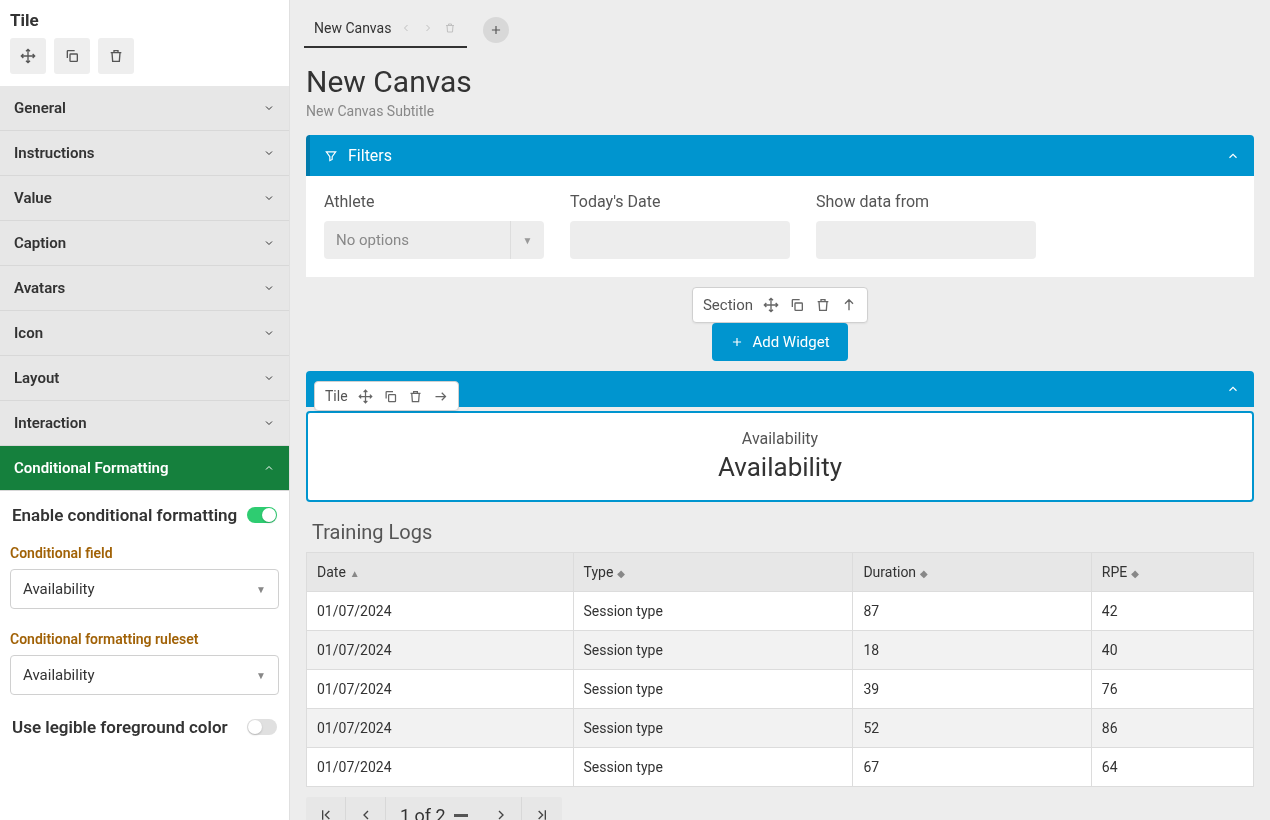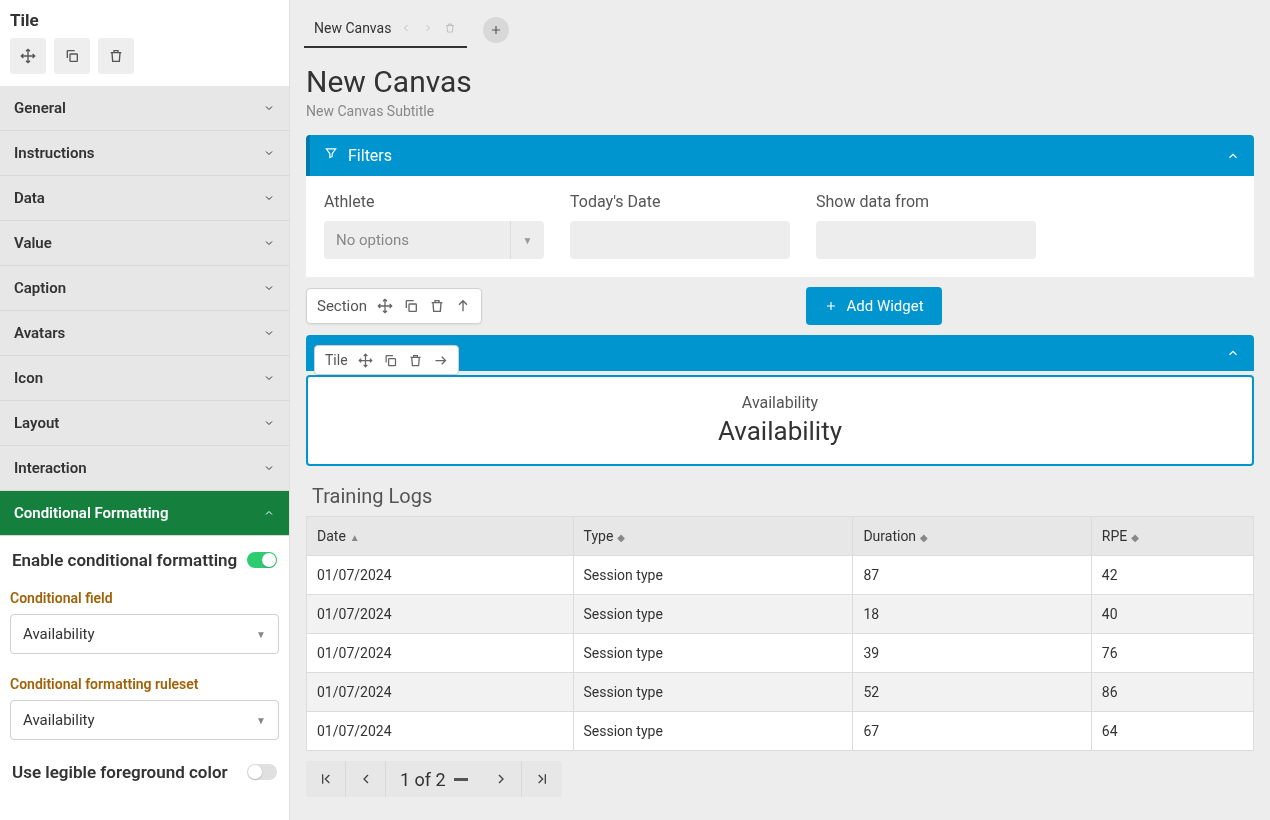--- a/index.html
+++ b/index.html
@@ -38,32 +38,32 @@
 .tab-bar { display: flex; align-items: center; gap: 8px; padding: 12px 14px 0; }
 .tab { display: flex; align-items: center; gap: 8px; padding: 8px 10px 10px; font-size: 14px; color: #333; border-bottom: 2px solid #333; }
 .tab-nav-icon { width: 14px; height: 14px; display: flex; align-items: center; justify-content: center; color: #c0c0c0; cursor: pointer; }
 .tab-plus { width: 26px; height: 26px; border-radius: 50%; background: #d8d8d8; display: flex; align-items: center; justify-content: center; cursor: pointer; margin-left: 8px; font-size: 16px; color: #555; }
 
 .canvas-body { padding: 16px 16px 16px; flex: 1; overflow-y: auto; }
 .canvas-title { font-size: 30px; font-weight: 400; color: #333; }
 .canvas-subtitle { font-size: 14px; color: #888; margin-top: 4px; margin-bottom: 16px; }
 
 .filter-bar { background: #0095cf; color: #fff; border-radius: 4px 4px 0 0; padding: 11px 14px; display: flex; align-items: center; justify-content: space-between; border-left: 4px solid #007aac; }
-.filter-bar .left { display: flex; gap: 10px; font-size: 16px; }
+.filter-bar .left { display: flex; align-items: center; gap: 10px; font-size: 16px; }
 .filter-bar svg { width: 14px; height: 14px; }
 
 .filter-panel { background: #fff; padding: 16px 18px 18px; display: flex; gap: 26px; }
 .filter-field { flex: 0 0 220px; }
 .filter-field .flabel { font-size: 16px; color: #555; margin-bottom: 10px; }
 .filter-input { height: 38px; background: #ededed; border-radius: 4px; display: flex; align-items: center; padding: 0 12px; color: #888; font-size: 15px; }
 .filter-input.split { padding: 0; }
 .filter-input.split .main-part { flex: 1; padding: 0 12px; }
 .filter-input.split .caret-part { width: 34px; border-left: 1px solid #ddd; height: 100%; display: flex; align-items: center; justify-content: center; font-size: 10px; color: #999; }
 
-.section-row { display: flex; align-items: center; gap: 12px; margin: 10px 0 0; }
+.section-row { display: flex; align-items: center; margin: 10px 0 0; flex-direction: column; }
 .section-toolbar { background: #fff; border: 1px solid #d0d0d0; border-radius: 4px; padding: 8px 10px; display: flex; align-items: center; gap: 10px; box-shadow: 0 1px 2px rgba(0,0,0,0.06); }
 .section-toolbar .stext { font-size: 15px; color: #555; }
 .section-toolbar .sicon { width: 16px; height: 16px; display: flex; align-items: center; justify-content: center; color: #666; cursor: pointer; }
 
 .add-widget-btn { background: #0095cf; color: #fff; border: none; border-radius: 4px; padding: 10px 18px; font-size: 15px; display: flex; align-items: center; gap: 8px; cursor: pointer; margin: 0 auto; }
 
 .section-header { background: #0095cf; height: 36px; margin-top: 10px; border-radius: 4px 4px 0 0; display: flex; align-items: center; justify-content: flex-end; padding: 0 14px; color: #fff; }
 
 .tile-toolbar-wrap { position: relative; }
 .tile-toolbar { position: absolute; top: -30px; left: 8px; background: #fff; border: 1px solid #d0d0d0; border-radius: 4px; padding: 6px 10px; display: flex; align-items: center; gap: 10px; box-shadow: 0 1px 2px rgba(0,0,0,0.06); z-index: 5; }
@@ -116,26 +116,20 @@
   </div>
 
   <div class="accordion-item">
     <span>General</span>
     <svg class="chev" viewBox="0 0 24 24">
         <path d="M6 9l6 6 6-6"></path>
       </svg>
   </div>
   <div class="accordion-item">
     <span>Instructions</span>
-    <svg class="chev" viewBox="0 0 24 24">
-        <path d="M6 9l6 6 6-6"></path>
-      </svg>
-  </div>
-  <div class="accordion-item">
-    <span>Data</span>
     <svg class="chev" viewBox="0 0 24 24">
         <path d="M6 9l6 6 6-6"></path>
       </svg>
   </div>
   <div class="accordion-item">
     <span>Value</span>
     <svg class="chev" viewBox="0 0 24 24">
         <path d="M6 9l6 6 6-6"></path>
       </svg>
   </div>

